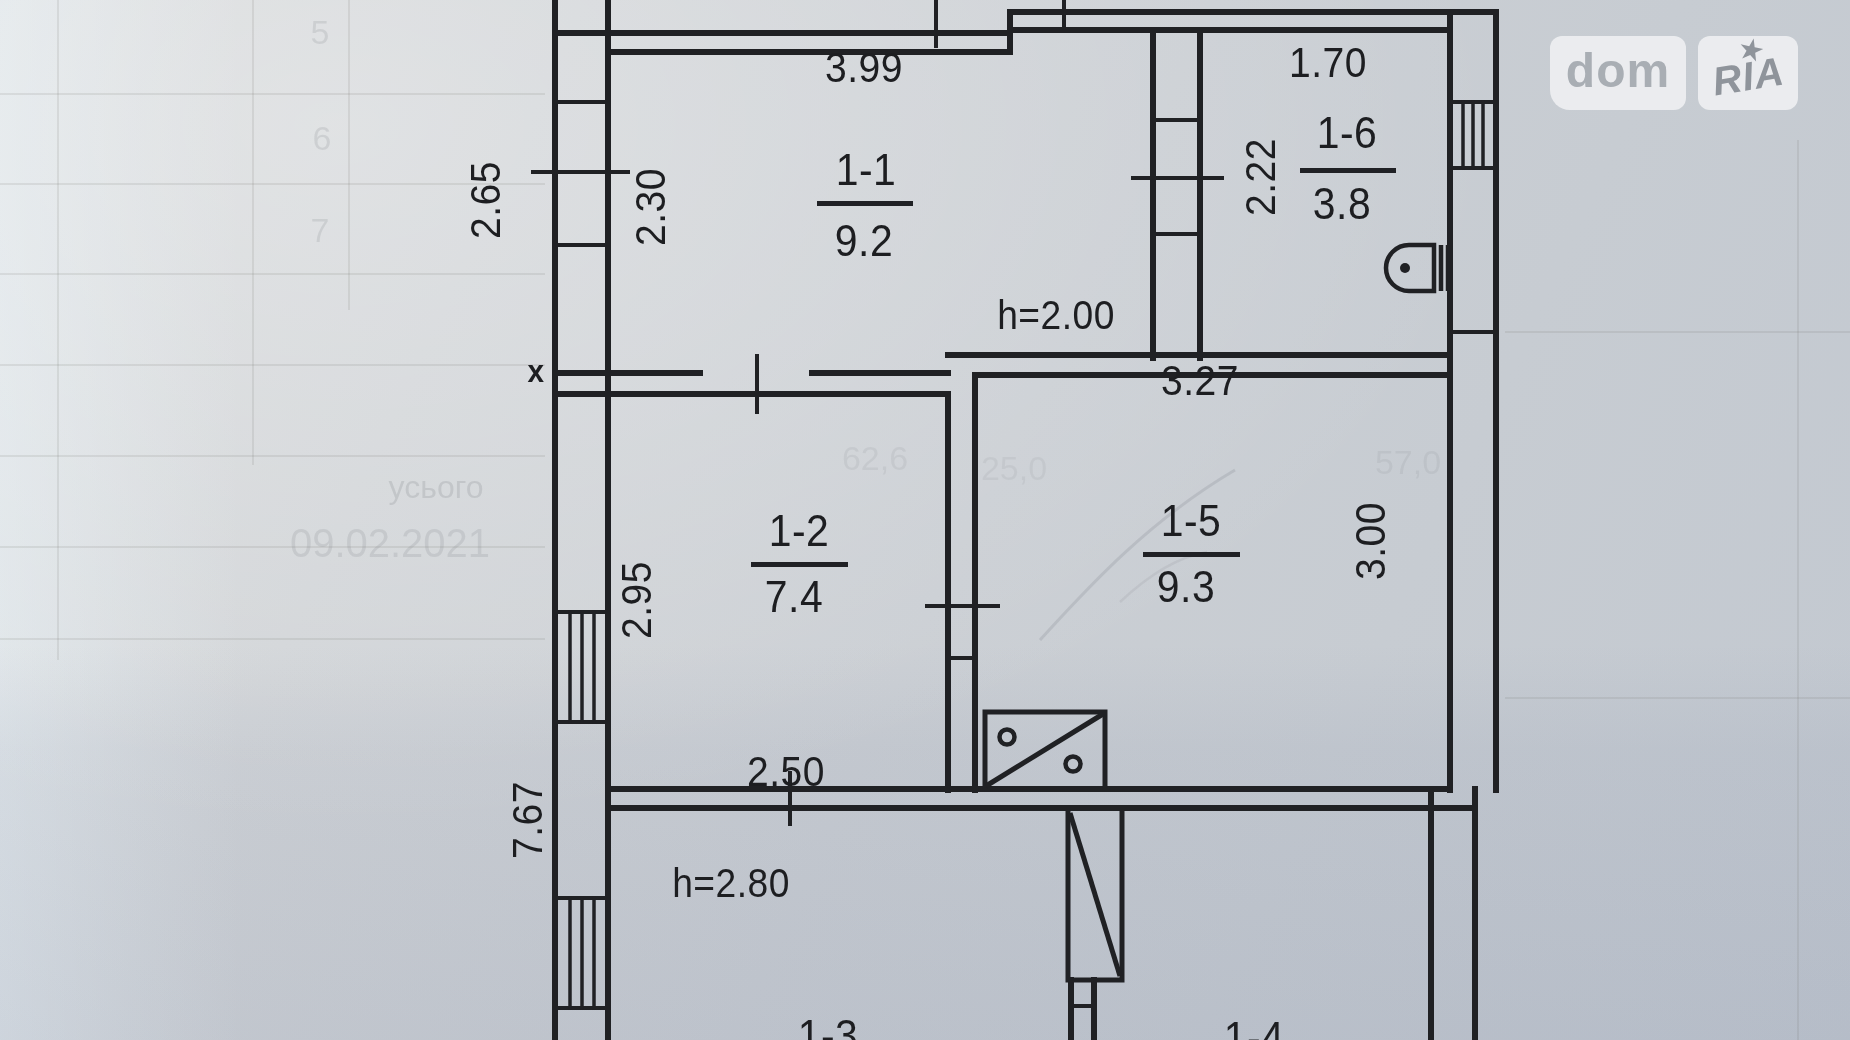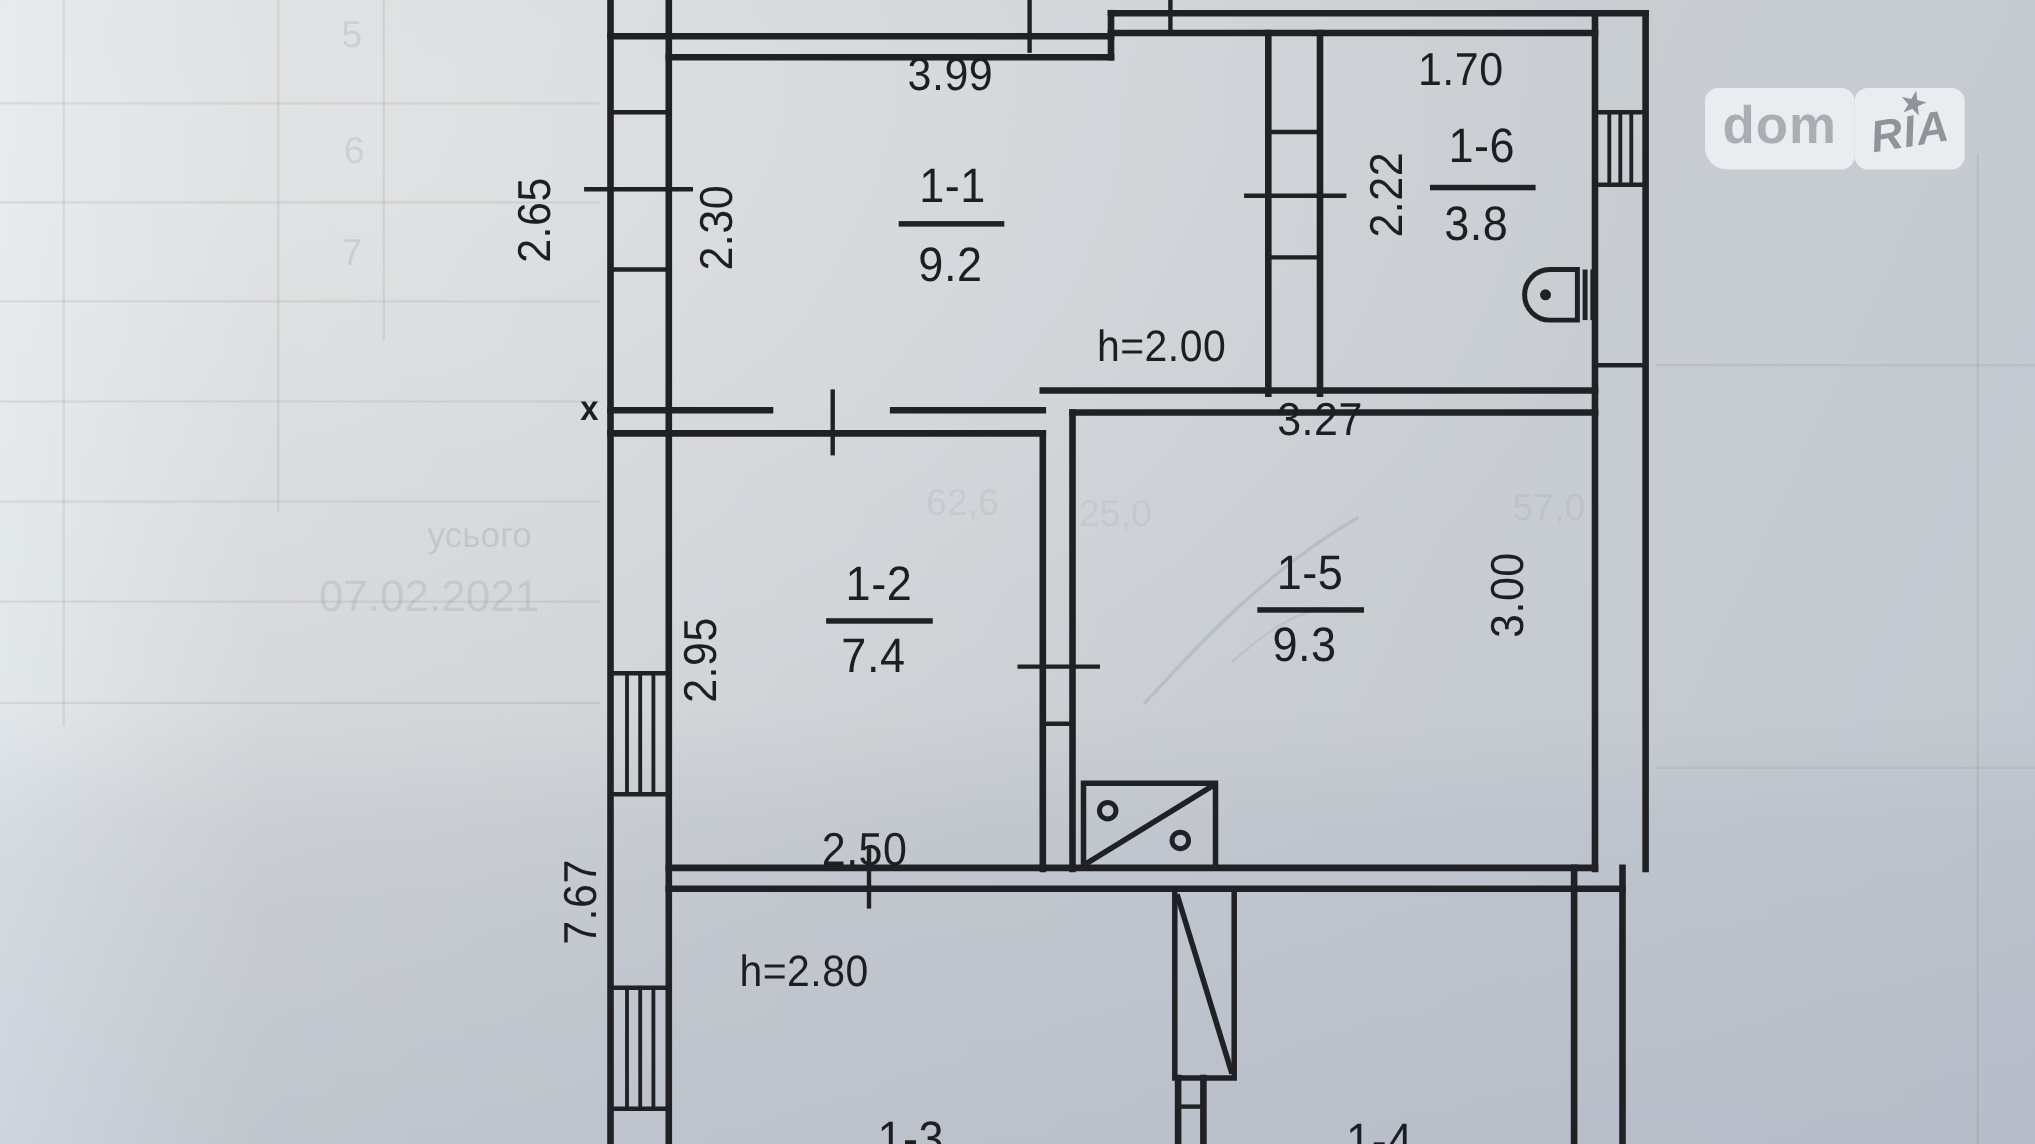--- a/index.html
+++ b/index.html
@@ -15,21 +15,21 @@
   .gline{position:absolute;background:rgba(112,108,98,.13);}
   .bleed{position:absolute;color:#85898e;white-space:nowrap;transform:translate(-50%,-50%);}
   .t{
     position:absolute;color:#1d1e21;white-space:nowrap;line-height:1;
     transform:translate(-50%,-50%) scaleX(.93);font-weight:500;letter-spacing:.5px;
   }
   .rot{transform:translate(-50%,-50%) rotate(-90deg) scaleX(.93);}
   .fbar{position:absolute;background:#202125;height:5px;}
   svg{position:absolute;left:0;top:0;}
   
-  #logo{position:absolute;left:1550px;top:36px;height:84px;display:flex;gap:0;margin-top:44px;}
+  #logo{position:absolute;left:1550px;top:36px;height:84px;display:flex;gap:12px;}
   .badge{background:rgba(238,240,242,.9);border-radius:12px;height:74px;display:flex;align-items:center;justify-content:center;}
   #dom-badge{width:136px;border-bottom-left-radius:20px;}
   #dom-badge span{font-size:48px;font-weight:700;color:#a9aeb4;letter-spacing:1px;transform:translateY(-3px);}
   #ria-badge{width:100px;position:relative;}
   #ria-badge .ria-text{font-size:40px;font-weight:700;color:#8f949b;transform:rotate(-9deg) translateY(3px);letter-spacing:1px;font-style:italic;}
   #ria-badge .ria-star{position:absolute;left:40px;top:-4px;font-size:30px;color:#8f949b;transform:rotate(12deg);}
 </style>
 </head>
 <body>
 
@@ -50,21 +50,21 @@
   <div class="gline" style="left:252px;top:0;width:2px;height:465px"></div>
   <div class="gline" style="left:348px;top:0;width:2px;height:310px"></div>
   <div class="gline" style="left:1505px;top:331px;width:345px;height:2px"></div>
   <div class="gline" style="left:1505px;top:697px;width:345px;height:2px"></div>
   <div class="gline" style="left:1797px;top:140px;width:2px;height:900px"></div>
 
   <div class="bleed" style="left:320px;top:32px;font-size:34px;opacity:.20">5</div>
   <div class="bleed" style="left:322px;top:138px;font-size:34px;opacity:.20">6</div>
   <div class="bleed" style="left:320px;top:230px;font-size:34px;opacity:.20">7</div>
   <div class="bleed" style="left:436px;top:487px;font-size:32px;opacity:.24">усього</div>
-  <div class="bleed" style="left:390px;top:543px;font-size:40px;opacity:.20">07.02.2021</div>
+  <div class="bleed" style="left:390px;top:543px;font-size:40px;opacity:.20">09.02.2021</div>
   <div class="bleed" style="left:875px;top:458px;font-size:34px;opacity:.14">62,6</div>
   <div class="bleed" style="left:1014px;top:468px;font-size:34px;opacity:.12">25,0</div>
   <div class="bleed" style="left:1408px;top:462px;font-size:34px;opacity:.14">57,0</div>
 
   <svg width="1850" height="1040" viewBox="0 0 1850 1040">
     <g stroke="#202124" stroke-width="6" fill="none" stroke-linecap="square">
 
       <line x1="555" y1="0" x2="555" y2="1040"></line>
       <line x1="608" y1="0" x2="608" y2="1040"></line>
 

